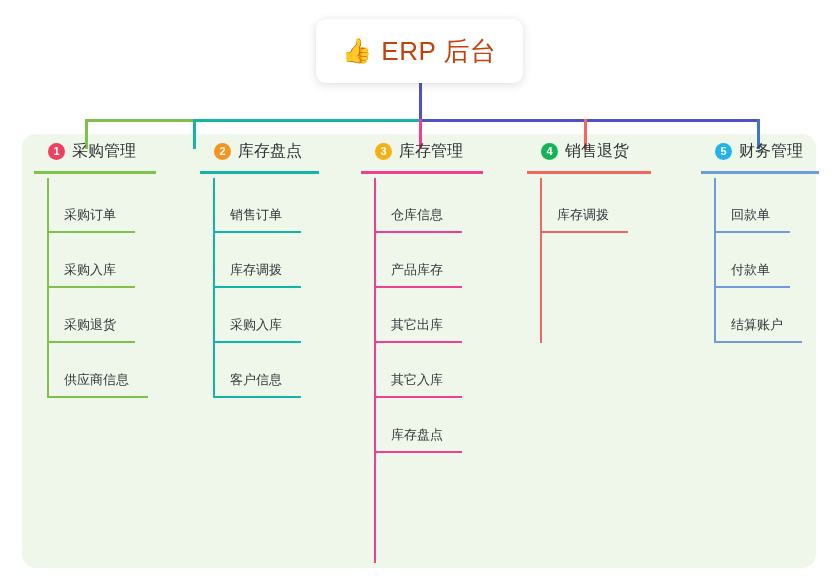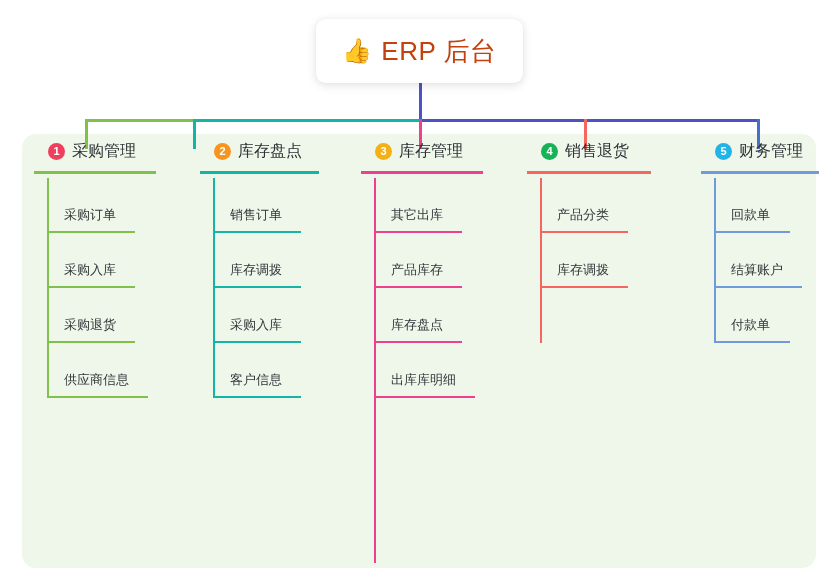--- a/index.html
+++ b/index.html
@@ -164,76 +164,76 @@
         <div class="col-head">
           <div class="col-head-row">
             <span class="badge" style="background: rgb(245, 176, 20);">3</span>
             <span class="col-title">库存管理</span>
           </div>
           <div class="col-rule" style="width: 122px; background: rgb(239, 63, 143);"></div>
         </div>
         <div class="items" style="height: 385px;">
           <div class="spine" style="height: 385px; background: rgb(239, 63, 143);"></div>
           <div class="item">
+            <span class="item-label">仓库信息</span>
+            <div class="item-rule" style="width: 88px; background: rgb(239, 63, 143);"></div>
+          </div>
+          <div class="item">
+            <span class="item-label">产品库存</span>
+            <div class="item-rule" style="width: 88px; background: rgb(239, 63, 143);"></div>
+          </div>
+          <div class="item">
             <span class="item-label">其它出库</span>
             <div class="item-rule" style="width: 88px; background: rgb(239, 63, 143);"></div>
           </div>
           <div class="item">
-            <span class="item-label">产品库存</span>
+            <span class="item-label">其它入库</span>
             <div class="item-rule" style="width: 88px; background: rgb(239, 63, 143);"></div>
           </div>
           <div class="item">
             <span class="item-label">库存盘点</span>
             <div class="item-rule" style="width: 88px; background: rgb(239, 63, 143);"></div>
-          </div>
-          <div class="item">
-            <span class="item-label">出库库明细</span>
-            <div class="item-rule" style="width: 101px; background: rgb(239, 63, 143);"></div>
           </div>
         </div>
       </div>
       <div class="column" style="left: 505px;">
         <div class="col-head">
           <div class="col-head-row">
             <span class="badge" style="background: rgb(22, 179, 86);">4</span>
             <span class="col-title">销售退货</span>
           </div>
           <div class="col-rule" style="width: 124px; background: rgb(244, 102, 95);"></div>
         </div>
         <div class="items" style="height: 165px;">
           <div class="spine" style="height: 165px; background: rgb(244, 102, 95);"></div>
           <div class="item">
-            <span class="item-label">产品分类</span>
-            <div class="item-rule" style="width: 88px; background: rgb(244, 102, 95);"></div>
-          </div>
-          <div class="item">
             <span class="item-label">库存调拨</span>
             <div class="item-rule" style="width: 88px; background: rgb(244, 102, 95);"></div>
           </div>
         </div>
       </div>
       <div class="column" style="left: 679px;">
         <div class="col-head">
           <div class="col-head-row">
             <span class="badge" style="background: rgb(34, 179, 232);">5</span>
             <span class="col-title">财务管理</span>
           </div>
           <div class="col-rule" style="width: 118px; background: rgb(111, 155, 219);"></div>
         </div>
         <div class="items" style="height: 165px;">
           <div class="spine" style="height: 165px; background: rgb(111, 155, 219);"></div>
           <div class="item">
             <span class="item-label">回款单</span>
             <div class="item-rule" style="width: 76px; background: rgb(111, 155, 219);"></div>
           </div>
           <div class="item">
+            <span class="item-label">付款单</span>
+            <div class="item-rule" style="width: 76px; background: rgb(111, 155, 219);"></div>
+          </div>
+          <div class="item">
             <span class="item-label">结算账户</span>
             <div class="item-rule" style="width: 88px; background: rgb(111, 155, 219);"></div>
           </div>
-          <div class="item">
-            <span class="item-label">付款单</span>
-            <div class="item-rule" style="width: 76px; background: rgb(111, 155, 219);"></div>
-          </div>
         </div>
       </div>
     </div>
 
 </div>
 
 </body></html>

